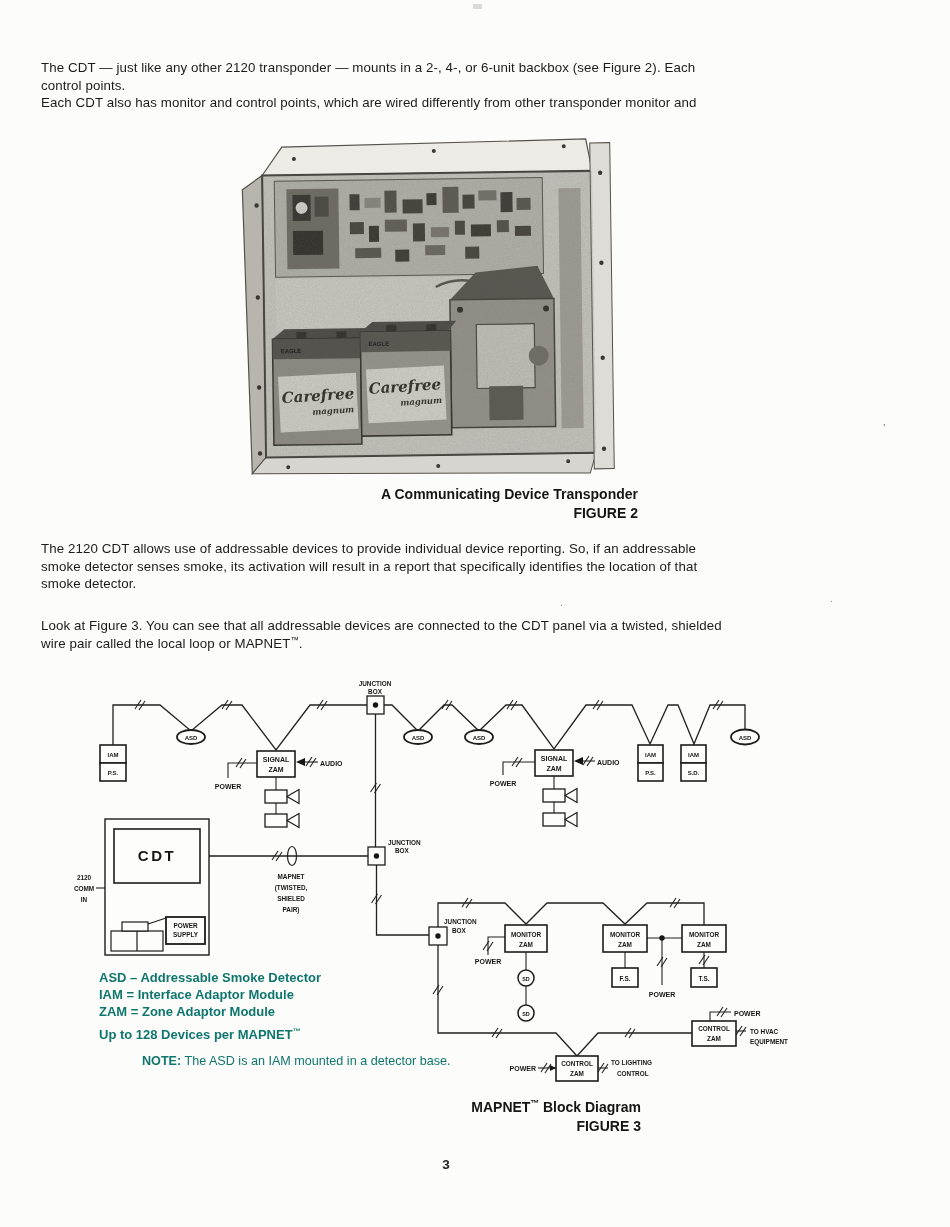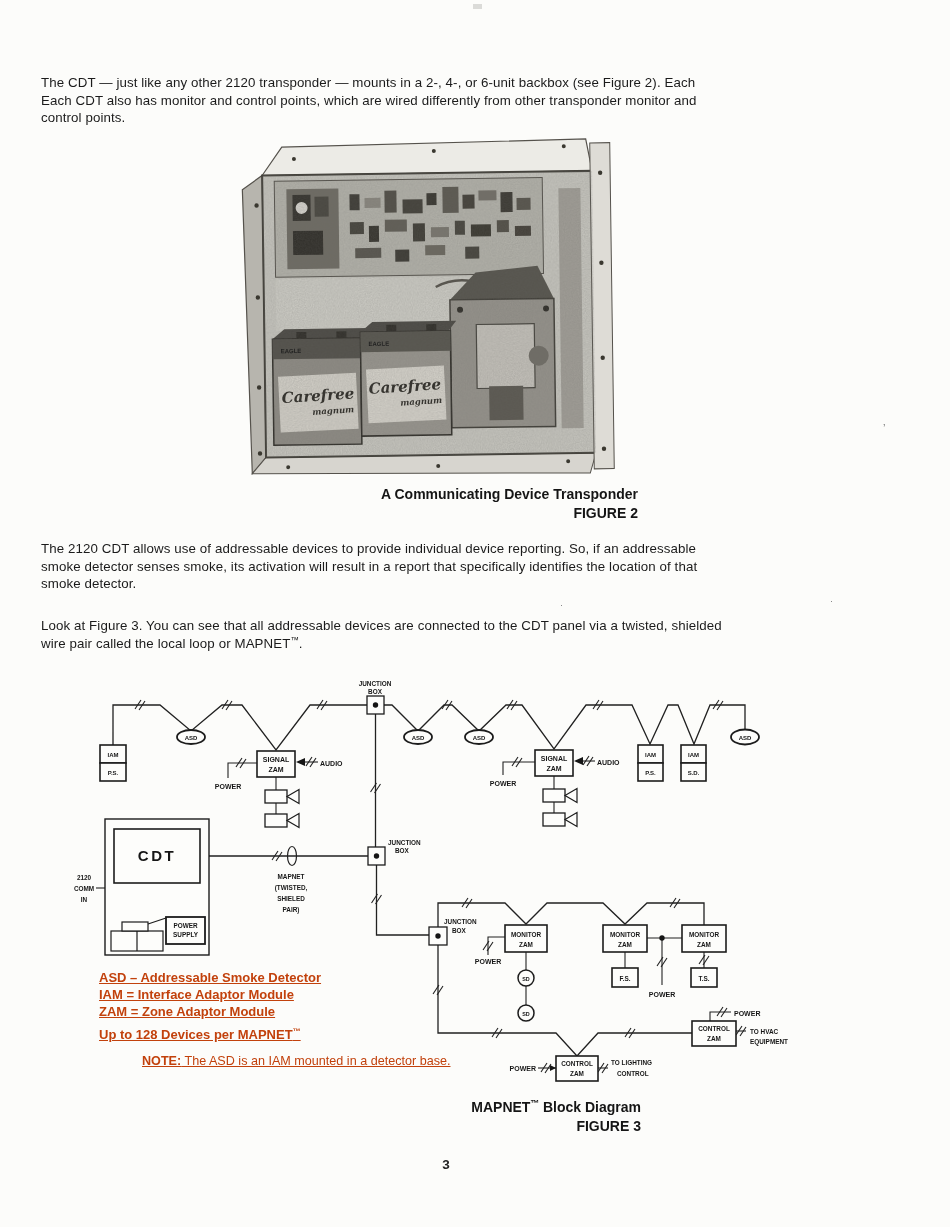--- a/index.html
+++ b/index.html
@@ -3,21 +3,21 @@
 <meta charset="utf-8">
 <style>
   html,body{margin:0;padding:0;background:#e8e8e8;}
   .page{position:relative;width:950px;height:1227px;background:#fcfcfa;overflow:hidden;
         font-family:"Liberation Sans",sans-serif;color:#1e1e1e;}
   .body-text{position:absolute;left:41px;width:882px;font-size:13.3px;line-height:17.5px;
              color:#1b1b1b;letter-spacing:.1px;}
   .body-text b{font-weight:400;}
   sup.tm{font-size:.62em;vertical-align:super;line-height:0;}
   .caption{position:absolute;text-align:right;font-weight:700;font-size:14px;line-height:19px;color:#151515;}
-  .legend{position:absolute;left:99px;top:969px;font-size:13px;font-weight:700;line-height:17px;color:#c2410c;text-decoration:underline;}
+  .legend{position:absolute;left:99px;top:969px;font-size:13px;font-weight:700;line-height:17px;color:#0f766e;}
   .legend .cap{margin-top:6px;}
   .legend .note{margin-top:10px;font-size:12.6px;padding-left:43px;}
   .legend .note .nt{font-weight:400;}
   .pagenum{position:absolute;left:246px;top:1157px;width:400px;text-align:center;
            font-size:13.5px;font-weight:700;color:#222;}
   svg{position:absolute;}
   svg text{fill:#161616;font-family:"Liberation Sans",sans-serif;}
   .t7{font-size:7px;font-weight:700;}
   .t65{font-size:6.4px;font-weight:700;}
   .t6{font-size:6px;font-weight:700;}
@@ -33,24 +33,24 @@
 </head>
 <body>
 
 <div class="page">
 
   <div class="artifact" style="left:473px;top:4px;width:9px;height:5px;opacity:.5;"></div>
   <div class="tick" style="left:883px;top:422px;">’</div>
   <div class="tick" style="left:560px;top:600px;font-size:9px;">·</div>
   <div class="tick" style="left:830px;top:596px;font-size:9px;">·</div>
 
-  <div class="body-text" style="top:74px;">
+  <div class="body-text" style="top:59px;">
     <div>The CDT — just like any other 2120 transponder — mounts in a 2-, 4-, or 6-unit backbox (see Figure 2). Each</div>
+    <div>control points.</div>
     <div>Each CDT also has monitor and control points, which are wired differently from other transponder monitor and</div>
-    <div>control points.</div>
   </div>
 
   <svg viewBox="0 0 410 345" style="left:236px;top:135px;width:410px;height:345px;">
     <defs>
       <filter id="grain" x="0%" y="0%" width="100%" height="100%">
         <feTurbulence type="fractalNoise" baseFrequency="0.85" numOctaves="2"></feTurbulence>
         <feColorMatrix type="matrix" values="0 0 0 0 0.15  0 0 0 0 0.15  0 0 0 0 0.14  0 0 0 0.9 0"></feColorMatrix>
       </filter>
     </defs>
     <g transform="rotate(-0.8 205 172)">

